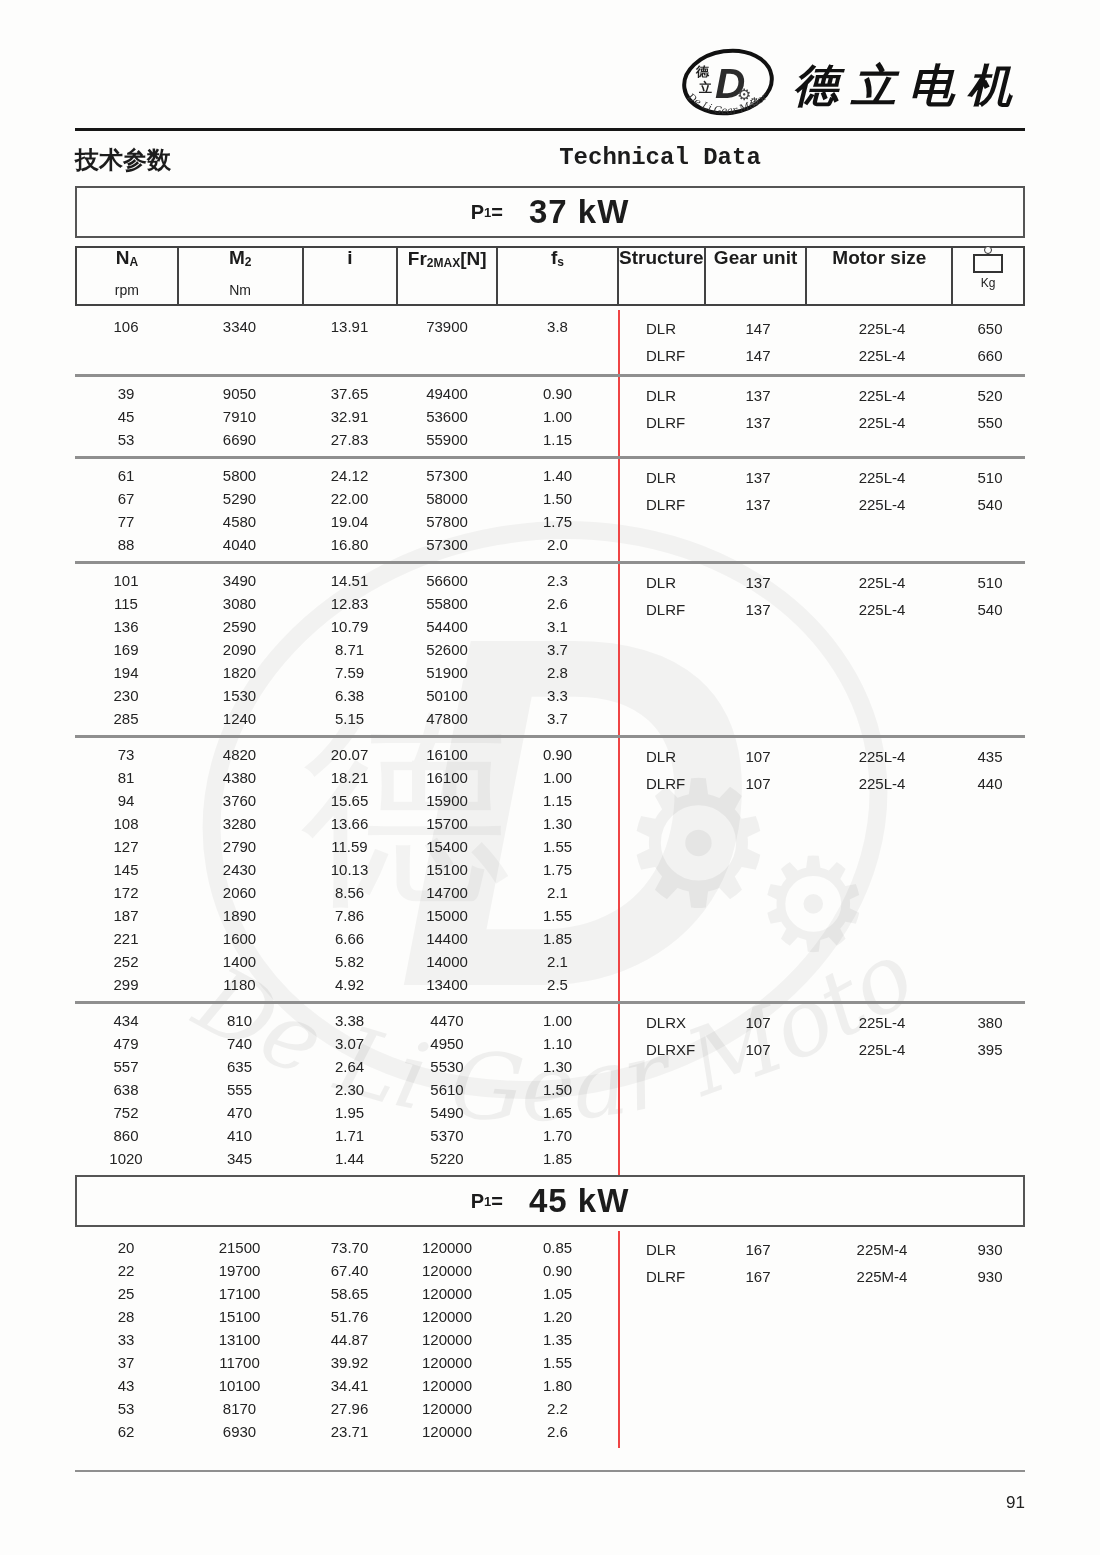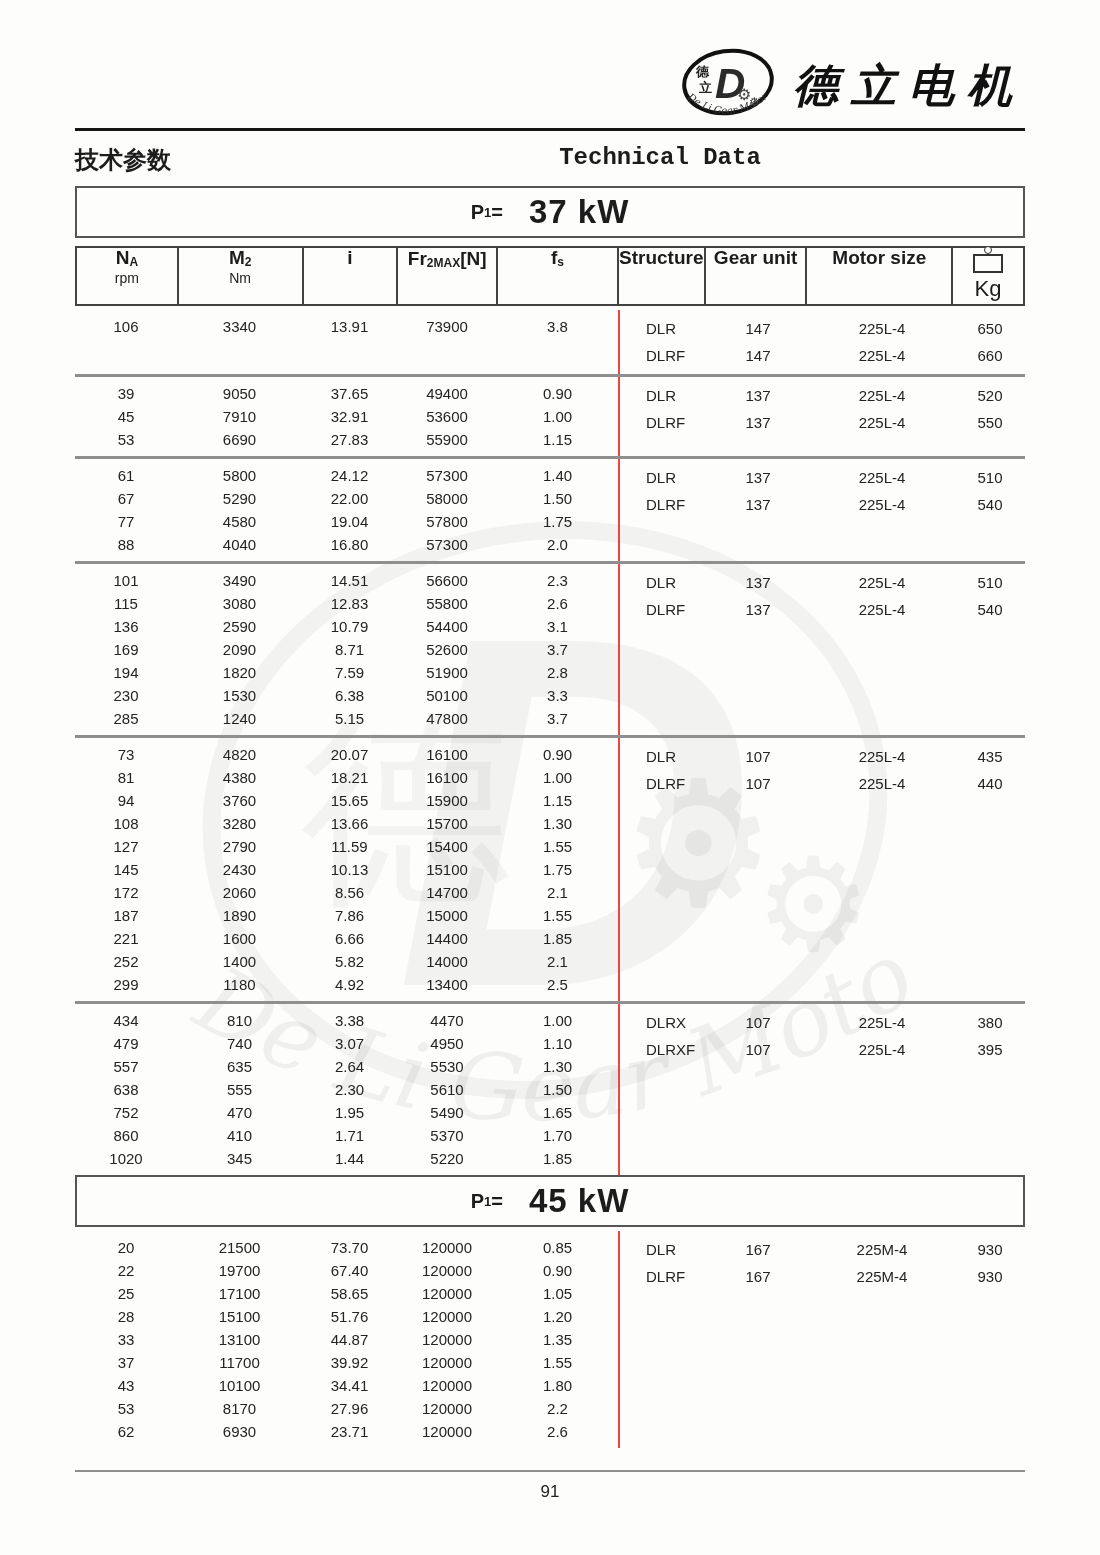--- a/index.html
+++ b/index.html
@@ -27,45 +27,45 @@
   .power-eq{font-size:20px;font-weight:bold;margin-right:2px;}
   .power-value{font-size:33px;font-weight:bold;letter-spacing:1px;margin-left:24px;}
 
   
   .col-header{display:flex;border:2px solid #424242;height:56px;margin-top:8px;background:transparent;}
   .hcell{border-right:2px solid #424242;display:flex;flex-direction:column;align-items:center;box-sizing:border-box;}
   .hcell:last-child{border-right:none;}
   .hmain{font-size:19px;font-weight:bold;line-height:1.05;}
   .hsub{font-size:12px;font-weight:bold;vertical-align:-2px;}
   .hsuffix{font-size:19px;font-weight:bold;}
-  .hunit{font-size:14px;color:#222;margin-top:1px;}
+  .hunit{font-size:14px;color:#222;margin-top:13px;}
   .w-icon{width:30px;height:19px;border:2px solid #333;position:relative;margin:6px 0 3px 0;box-sizing:border-box;background:transparent;}
   .w-icon::before{content:'';position:absolute;width:6px;height:6px;border:1.5px solid #333;border-radius:50%;
                   top:-10px;left:50%;transform:translateX(-50%);background:#fdfdfc;}
-  .kg-label{font-size:22px;}
+  .kg-label{font-size:12px;}
 
   
   .w0{width:102px}.w1{width:125px}.w2{width:95px}.w3{width:100px}.w4{width:121px}
   .w5{width:87px}.w6{width:102px}.w7{width:146px}.w8{width:70px}
 
   
   .groups{margin-top:4px;}
   .tgroup{display:flex;align-items:stretch;}
   .tgroup + .tgroup{border-top:3px solid #8f8f8f;}
   .g-left{width:543px;padding:5px 0;box-sizing:border-box;}
   .g-right{width:407px;border-left:2px solid #ef4444;display:flex;align-items:flex-start;padding:5px 0;box-sizing:border-box;}
   .g-right-inner{width:100%;}
   .drow{display:flex;height:23px;align-items:center;}
   .vrow{display:flex;height:27px;align-items:center;}
   .dcell{text-align:center;font-size:15px;color:#232323;box-sizing:border-box;}
   .vcell-struct{text-align:left;padding-left:26px;font-size:15px;color:#232323;box-sizing:border-box;}
 
   
   .footer-rule{border-top:2.5px solid #8f8f8f;margin-top:22px;}
-  .page-num{text-align:center;font-size:17px;margin-top:10px;color:#222;}
+  .page-num{text-align:right;font-size:17px;margin-top:21px;color:#222;}
 </style>
 </head>
 <body>
 
 <div class="page">
 
   <svg class="watermark" width="1100" height="1555" viewBox="0 0 1100 1555">
     <ellipse cx="545" cy="810" rx="335" ry="278" fill="none" stroke="rgba(0,0,0,0.045)" stroke-width="18" transform="rotate(-10 545 810)"></ellipse>
     <text x="300" y="880" font-size="210" fill="rgba(0,0,0,0.04)">德</text>
     <text x="395" y="985" font-size="500" font-weight="bold" font-style="italic" fill="rgba(0,0,0,0.045)">D</text>

